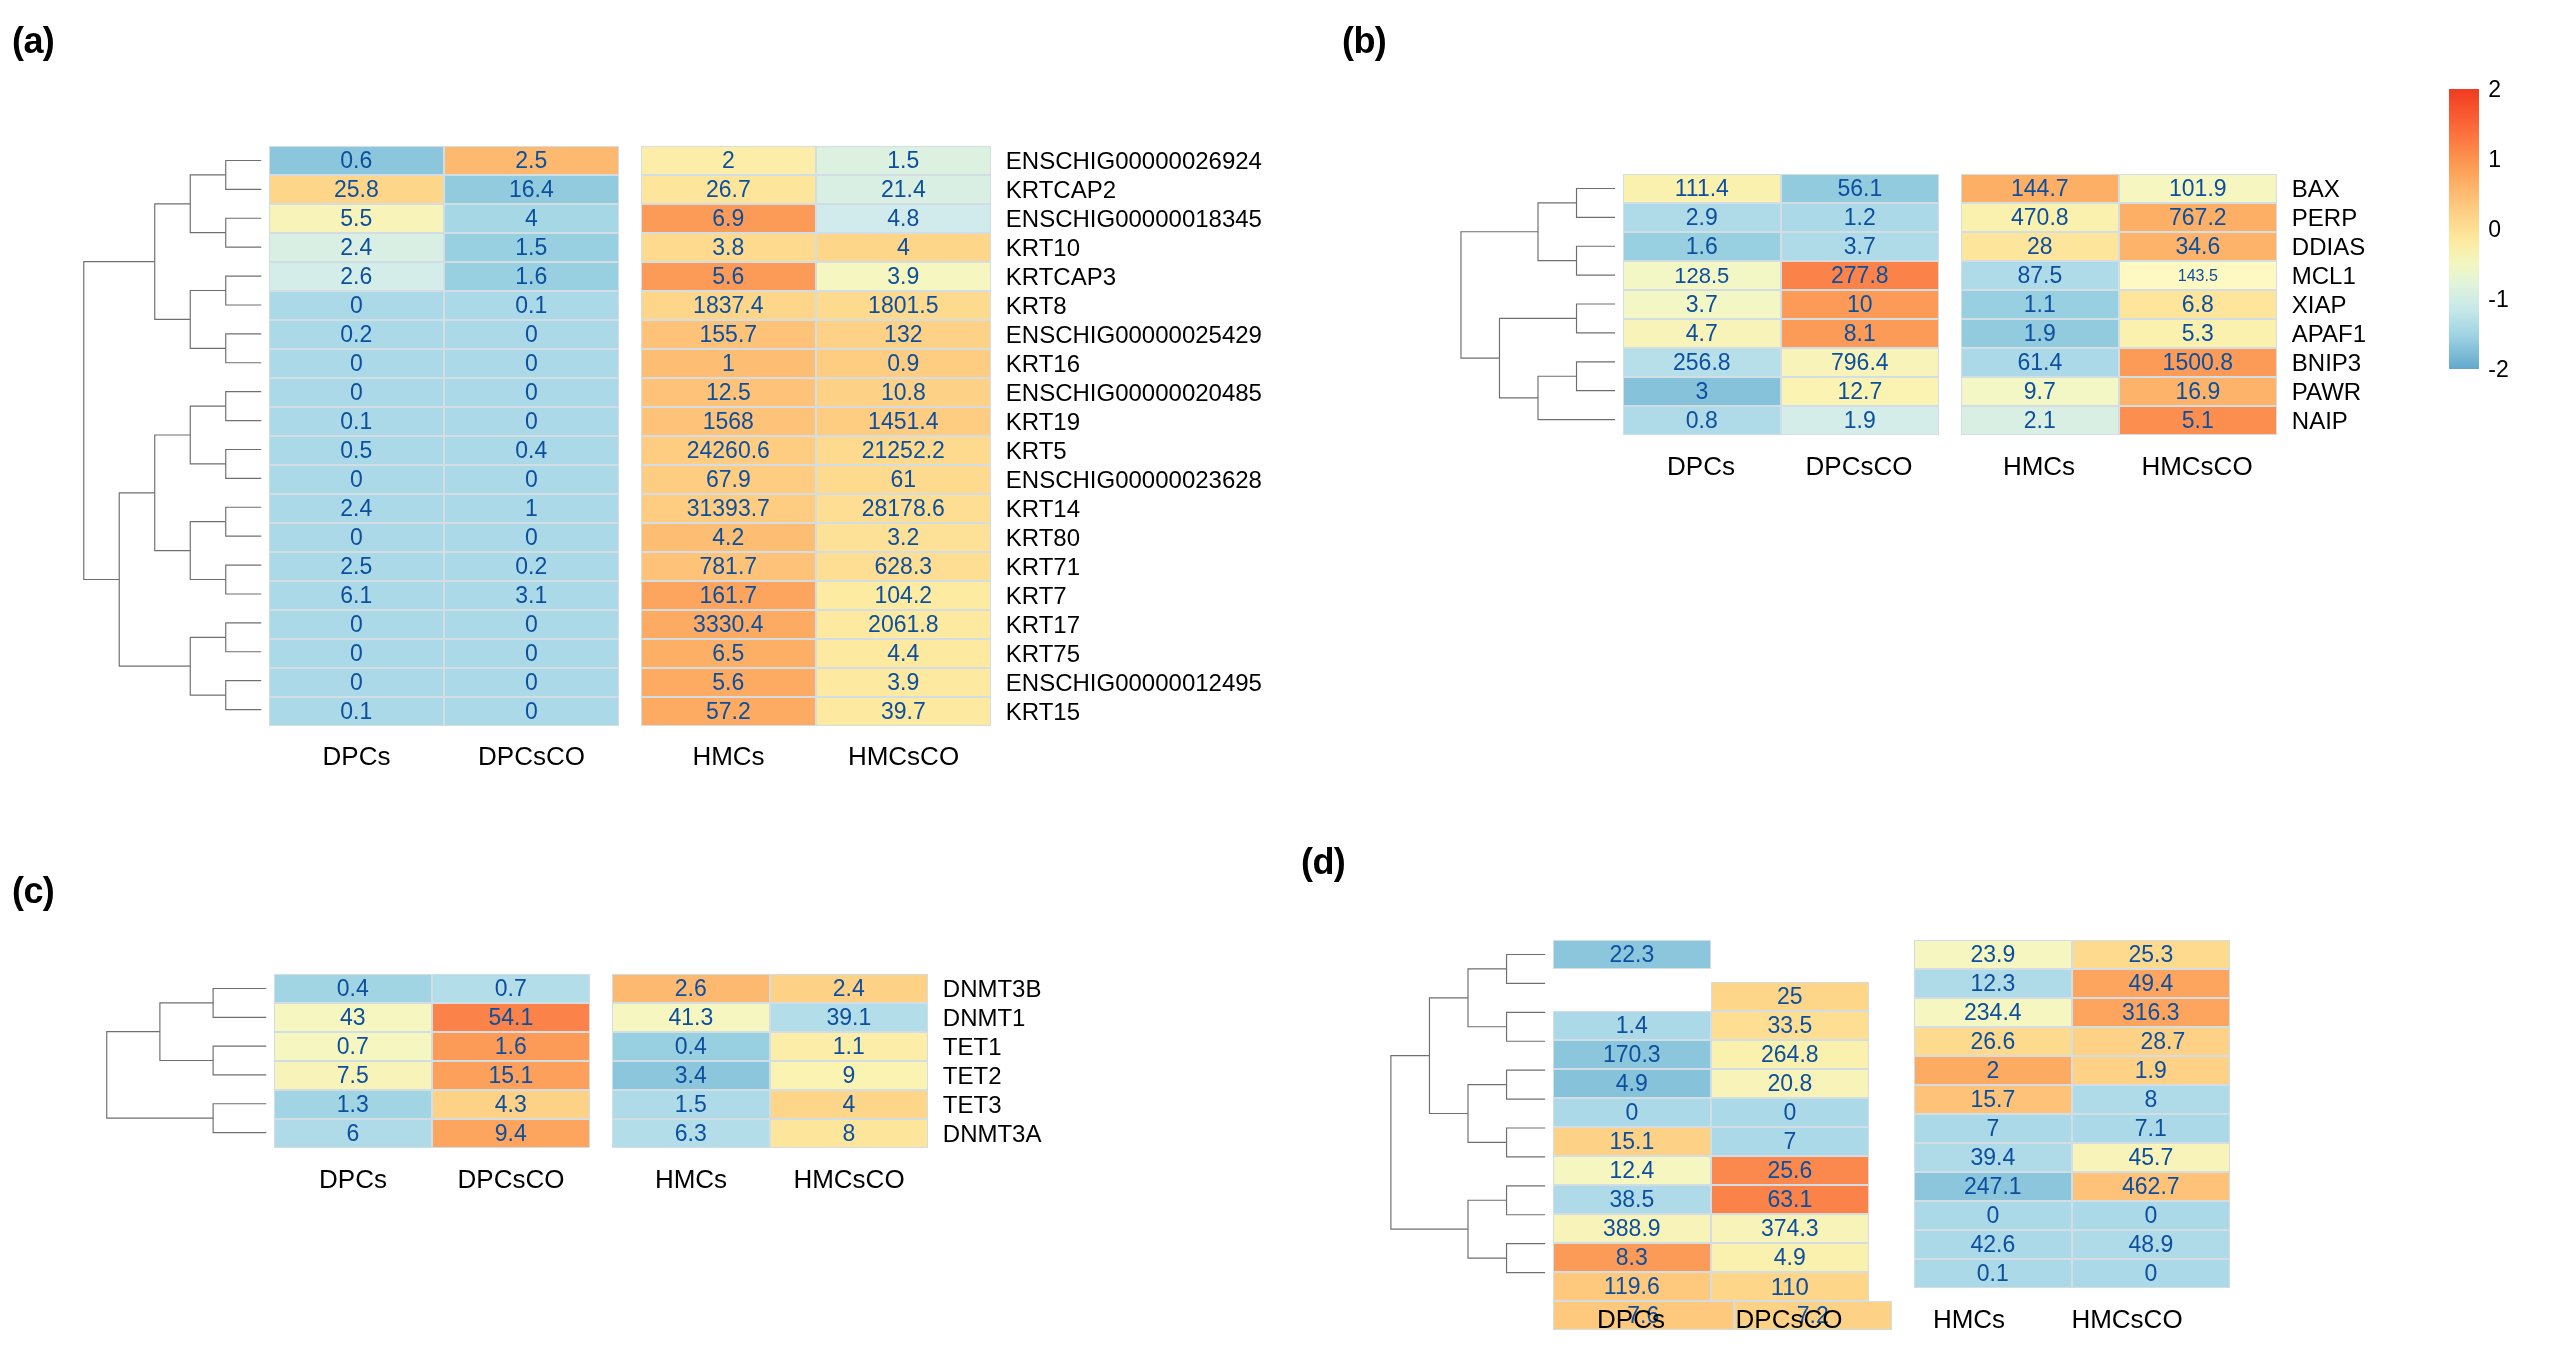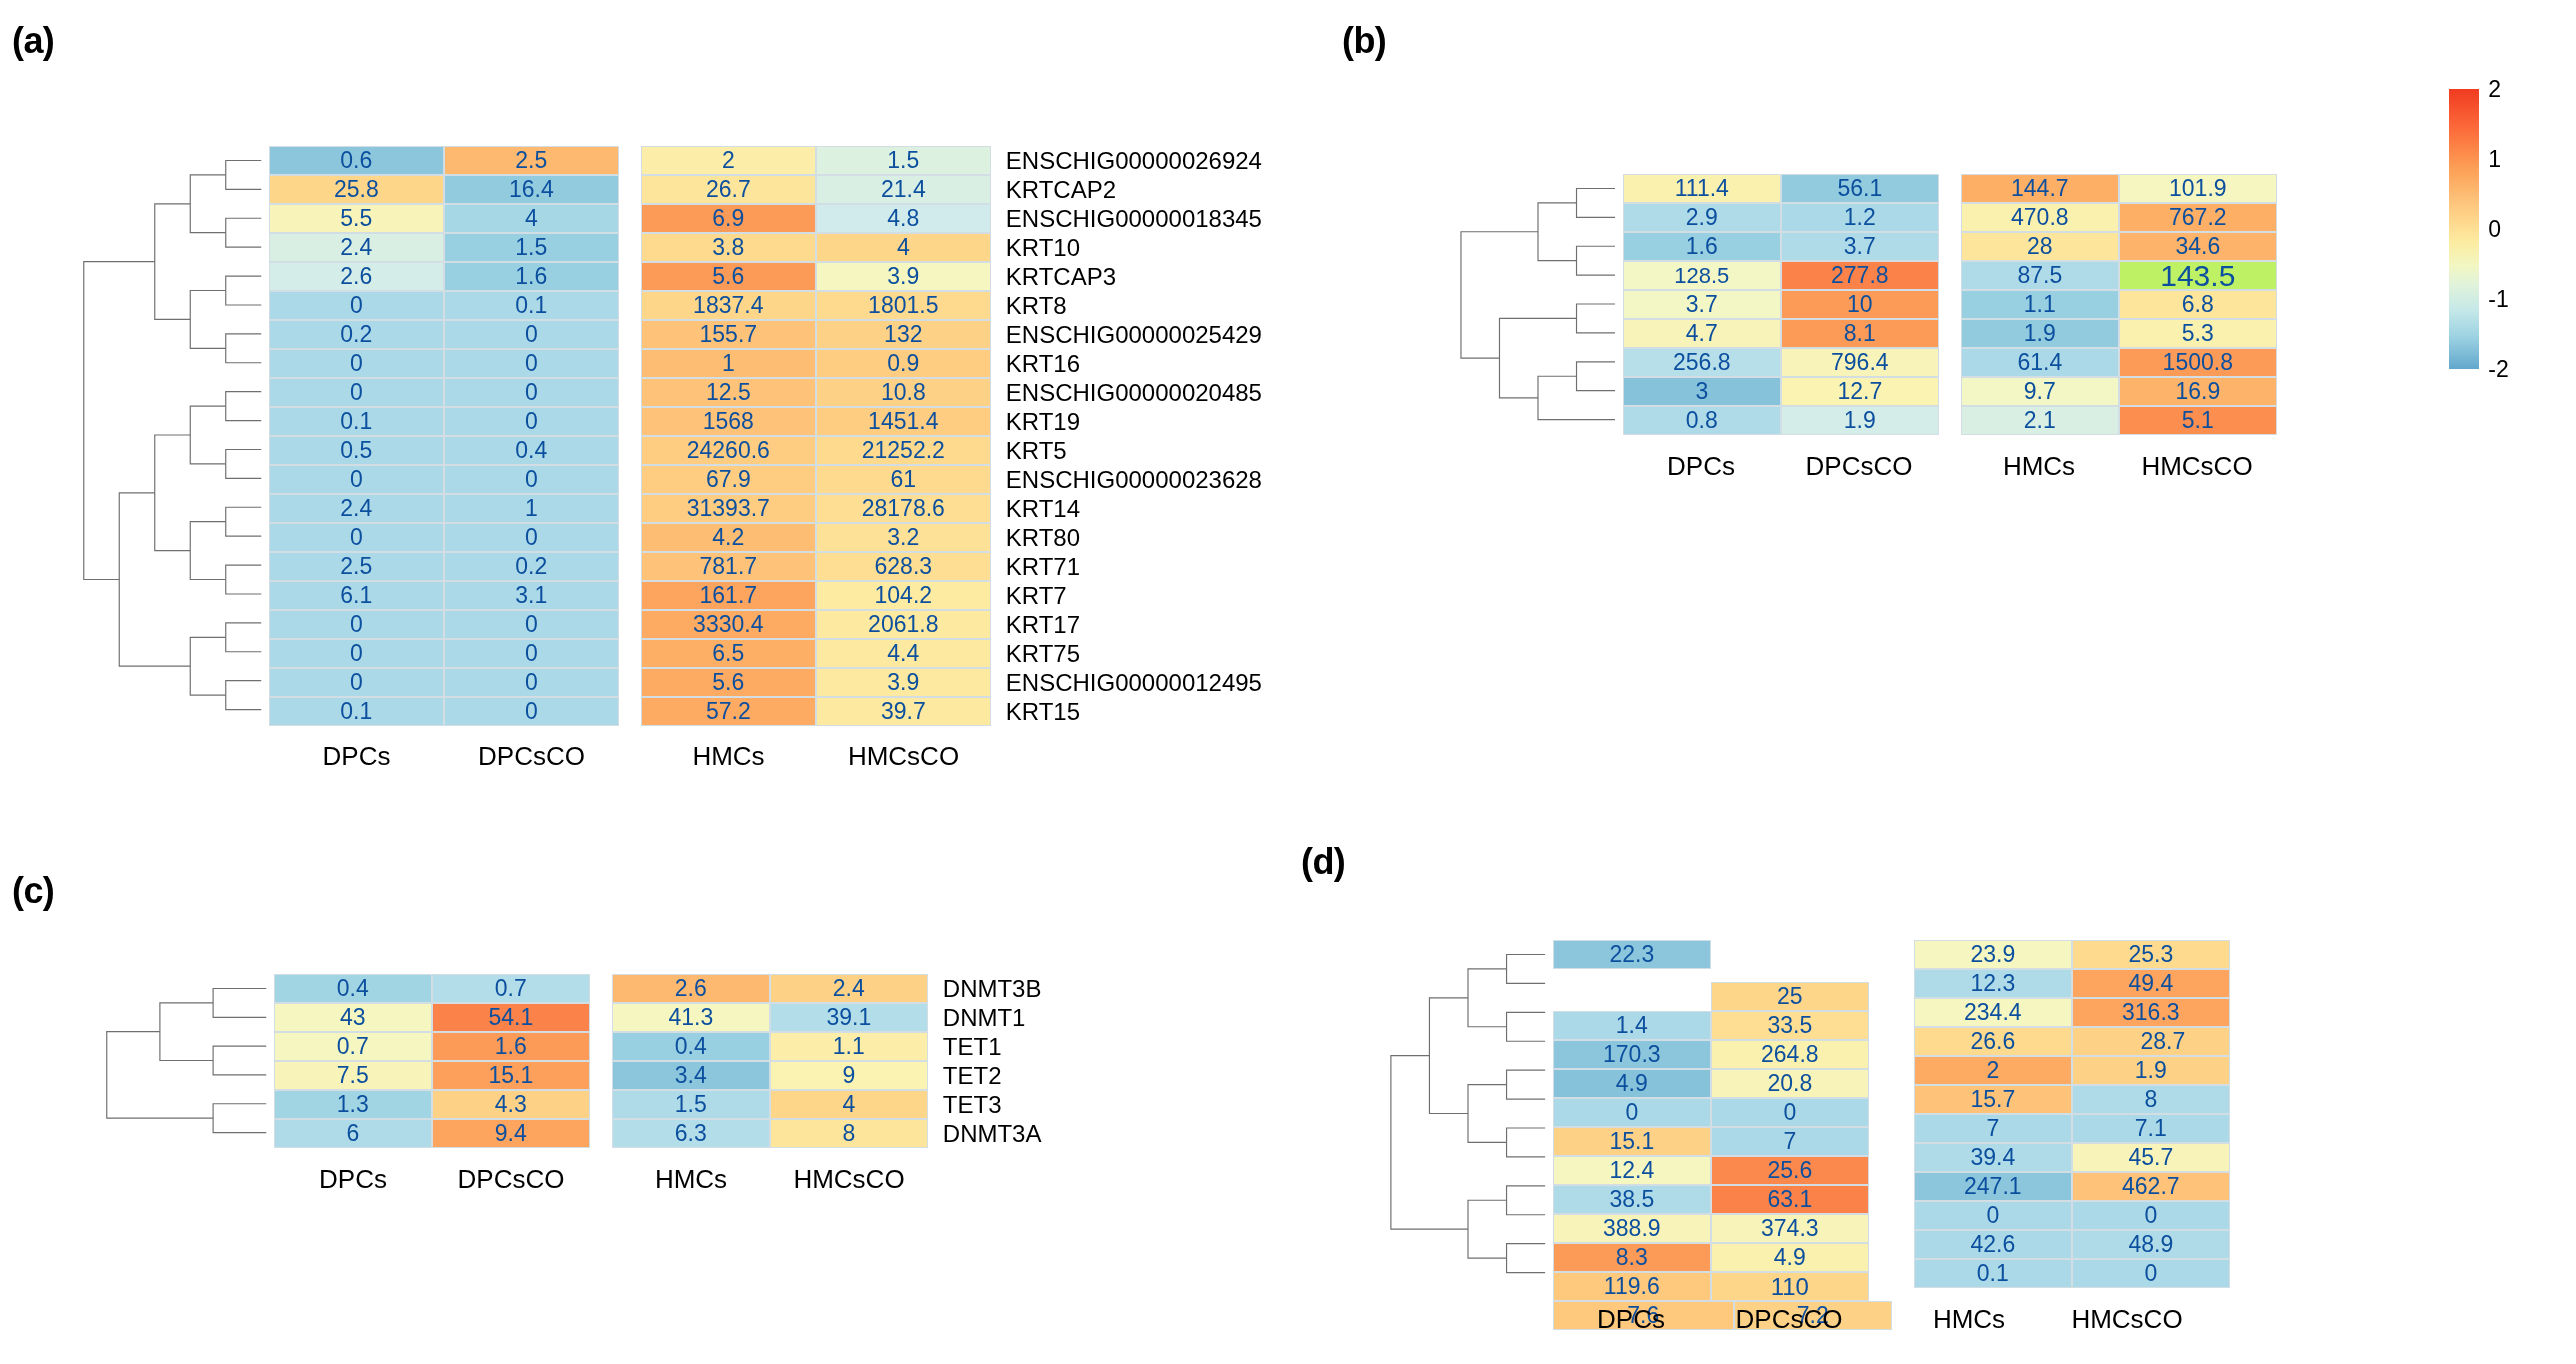--- a/index.html
+++ b/index.html
@@ -329,21 +329,21 @@
           <div class="hrow">
             <div class="cell" style="width: 158px; height: 29px; font-size: 23px; background: rgb(251, 241, 175);">470.8</div>
             <div class="cell" style="width: 158px; height: 29px; font-size: 23px; background: rgb(253, 175, 102);">767.2</div>
           </div>
           <div class="hrow">
             <div class="cell" style="width: 158px; height: 29px; font-size: 23px; background: rgb(253, 229, 155);">28</div>
             <div class="cell" style="width: 158px; height: 29px; font-size: 23px; background: rgb(253, 180, 106);">34.6</div>
           </div>
           <div class="hrow">
             <div class="cell" style="width: 158px; height: 29px; font-size: 23px; background: rgb(175, 219, 232);">87.5</div>
-            <div class="cell" style="width: 158px; height: 29px; font-size: 30px; background: #bef264;">143.5</div>
+            <div class="cell" style="width: 158px; height: 29px; font-size: 16px; background: #fef9c3;">143.5</div>
           </div>
           <div class="hrow">
             <div class="cell" style="width: 158px; height: 29px; font-size: 23px; background: rgb(152, 207, 225);">1.1</div>
             <div class="cell" style="width: 158px; height: 29px; font-size: 23px; background: rgb(253, 229, 155);">6.8</div>
           </div>
           <div class="hrow">
             <div class="cell" style="width: 158px; height: 29px; font-size: 23px; background: rgb(146, 202, 222);">1.9</div>
             <div class="cell" style="width: 158px; height: 29px; font-size: 23px; background: rgb(251, 241, 175);">5.3</div>
           </div>
           <div class="hrow">
@@ -352,20 +352,31 @@
           </div>
           <div class="hrow">
             <div class="cell" style="width: 158px; height: 29px; font-size: 23px; background: rgb(243, 247, 198);">9.7</div>
             <div class="cell" style="width: 158px; height: 29px; font-size: 23px; background: rgb(253, 180, 106);">16.9</div>
           </div>
           <div class="hrow">
             <div class="cell" style="width: 158px; height: 29px; font-size: 23px; background: rgb(217, 239, 228);">2.1</div>
             <div class="cell" style="width: 158px; height: 29px; font-size: 23px; background: rgb(252, 143, 80);">5.1</div>
           </div>
         </div>
+      </div>
+      <div class="rowlabels">
+        <div class="rowlabel" style="height: 29px; font-size: 24px;">BAX</div>
+        <div class="rowlabel" style="height: 29px; font-size: 24px;">PERP</div>
+        <div class="rowlabel" style="height: 29px; font-size: 24px;">DDIAS</div>
+        <div class="rowlabel" style="height: 29px; font-size: 24px;">MCL1</div>
+        <div class="rowlabel" style="height: 29px; font-size: 24px;">XIAP</div>
+        <div class="rowlabel" style="height: 29px; font-size: 24px;">APAF1</div>
+        <div class="rowlabel" style="height: 29px; font-size: 24px;">BNIP3</div>
+        <div class="rowlabel" style="height: 29px; font-size: 24px;">PAWR</div>
+        <div class="rowlabel" style="height: 29px; font-size: 24px;">NAIP</div>
       </div>
     </div>
     <div class="collabels" style="left: 163px; top: 274px;">
       <div class="collabel" style="width: 158px; height: 37px; font-size: 26px;">DPCs</div>
       <div class="collabel" style="width: 158px; height: 37px; font-size: 26px;">DPCsCO</div>
       <div class="collabel" style="width: 158px; height: 37px; font-size: 26px; margin-left: 22px;">HMCs</div>
       <div class="collabel" style="width: 158px; height: 37px; font-size: 26px;">HMCsCO</div>
     </div>
   </div>
 <div id="panel-c" class="panel" style="left: 105px; top: 974px;">

